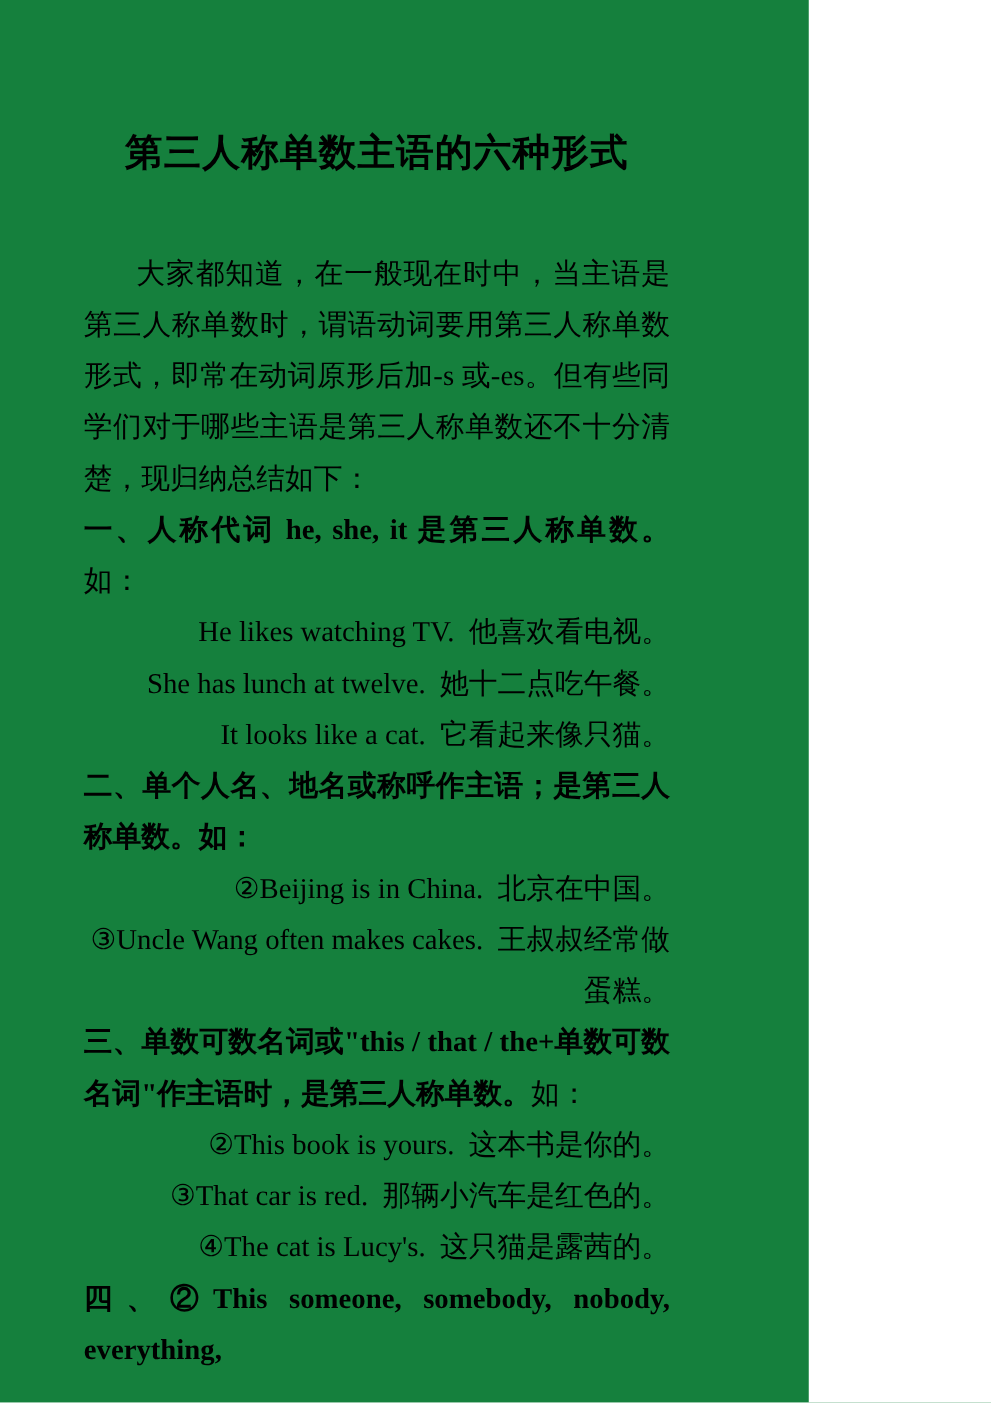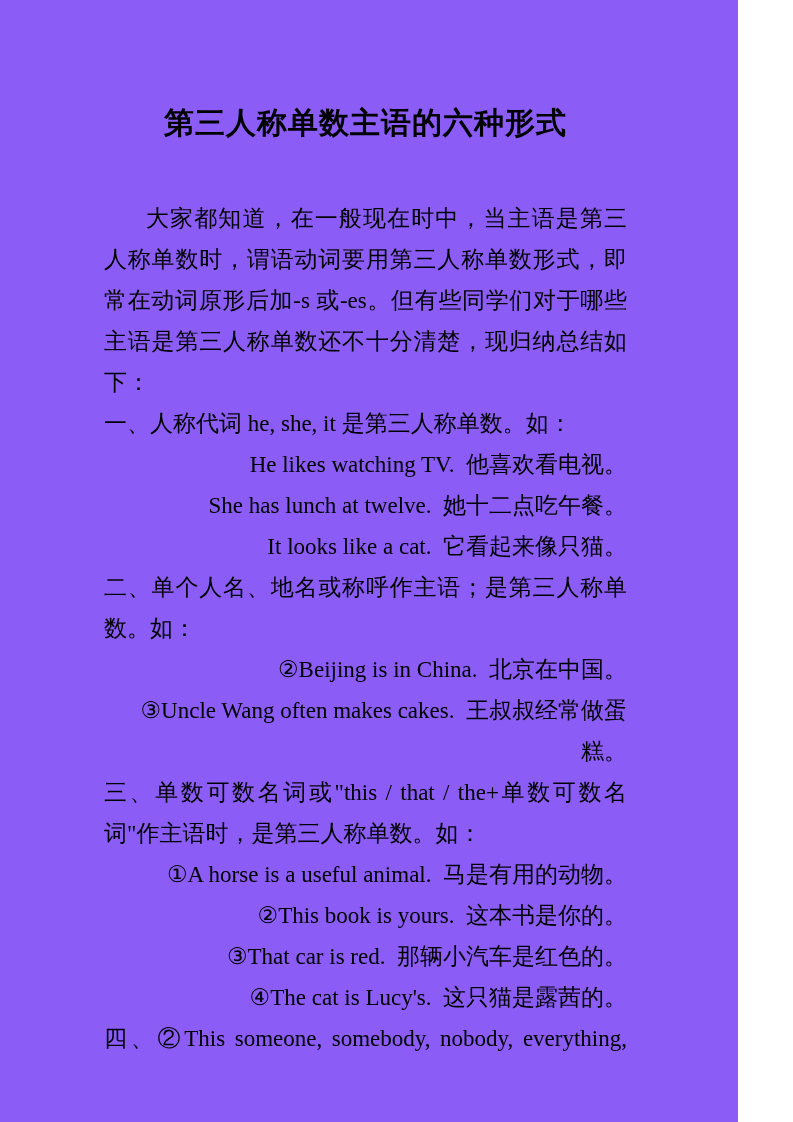--- a/index.html
+++ b/index.html
@@ -2,26 +2,26 @@
 <html><head>
 <meta charset="utf-8">
 <style>
   html, body {
     margin: 0;
     padding: 0;
     background: #ffffff;
   }
   .page {
     position: relative;
-    width: 738px;
+    width: 647px;
     height: 1122px;
     box-sizing: border-box;
-    background: #8b5cf6;
+    background: #15803d;
     color: #000000;
-    padding: 100px 111px 0 104px;
+    padding: 100px 111px 0 67px;
     font-family: "Liberation Serif", "DejaVu Serif", serif;
     overflow: hidden;
   }
   .title {
     font-size: 30px;
     line-height: 46px;
     font-weight: bold;
     text-align: center;
     margin: 0 0 52px 0;
     font-family: "Liberation Sans", "DejaVu Sans", sans-serif;
@@ -34,21 +34,21 @@
   }
   .intro {
     text-align: justify;
     text-indent: 42px;
   }
   .heading {
     font-weight: normal;
     text-align: justify;
   }
   .heading .bold {
-    font-weight: normal;
+    font-weight: bold;
   }
   .example {
     white-space: pre-wrap;
     text-align: right;
   }
   .justify-last {
     text-align: justify;
     text-align-last: justify;
   }
 </style>
@@ -69,21 +69,20 @@
   </section>
 
   <section>
     <p class="heading"><span class="bold">二、单个人名、地名或称呼作主语；是第三人称单数。如：</span><span></span></p>
     <p class="example">②Beijing is in China.  北京在中国。</p>
     <p class="example">③Uncle Wang often makes cakes.  王叔叔经常做蛋糕。</p>
   </section>
 
   <section>
     <p class="heading"><span class="bold">三、单数可数名词或"this / that / the+单数可数名词"作主语时，是第三人称单数。</span><span>如：</span></p>
-    <p class="example">①A horse is a useful animal.  马是有用的动物。</p>
     <p class="example">②This book is yours.  这本书是你的。</p>
     <p class="example">③That car is red.  那辆小汽车是红色的。</p>
     <p class="example">④The cat is Lucy's.  这只猫是露茜的。</p>
   </section>
 
   <section>
     <p class="heading justify-last"><span class="bold">四、②This someone, somebody, nobody, everything,</span></p>
   </section>
 
 </div>

